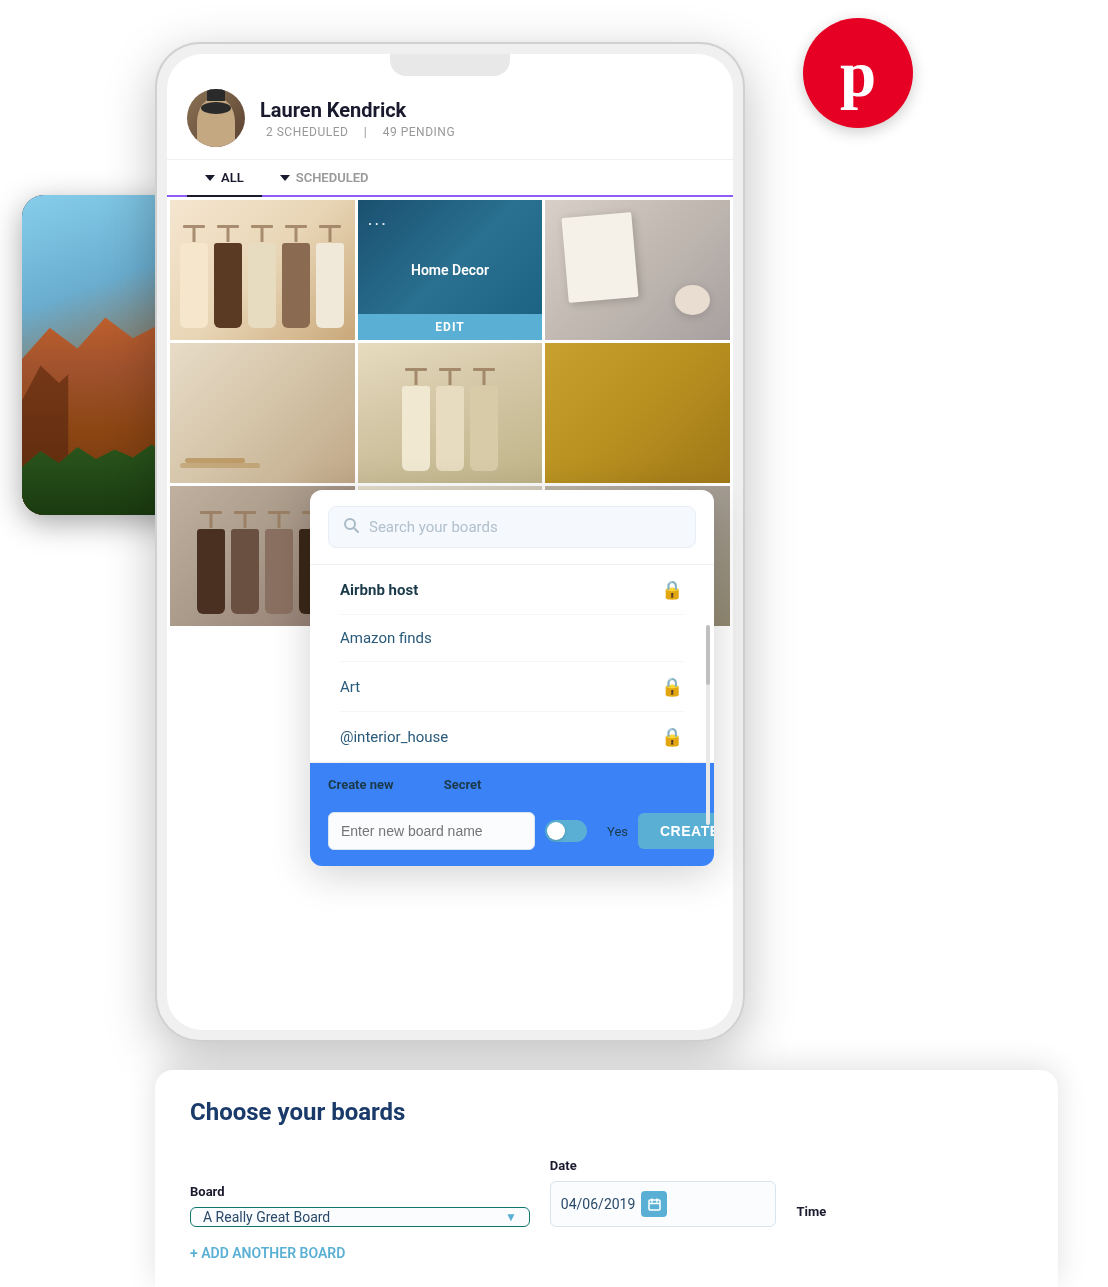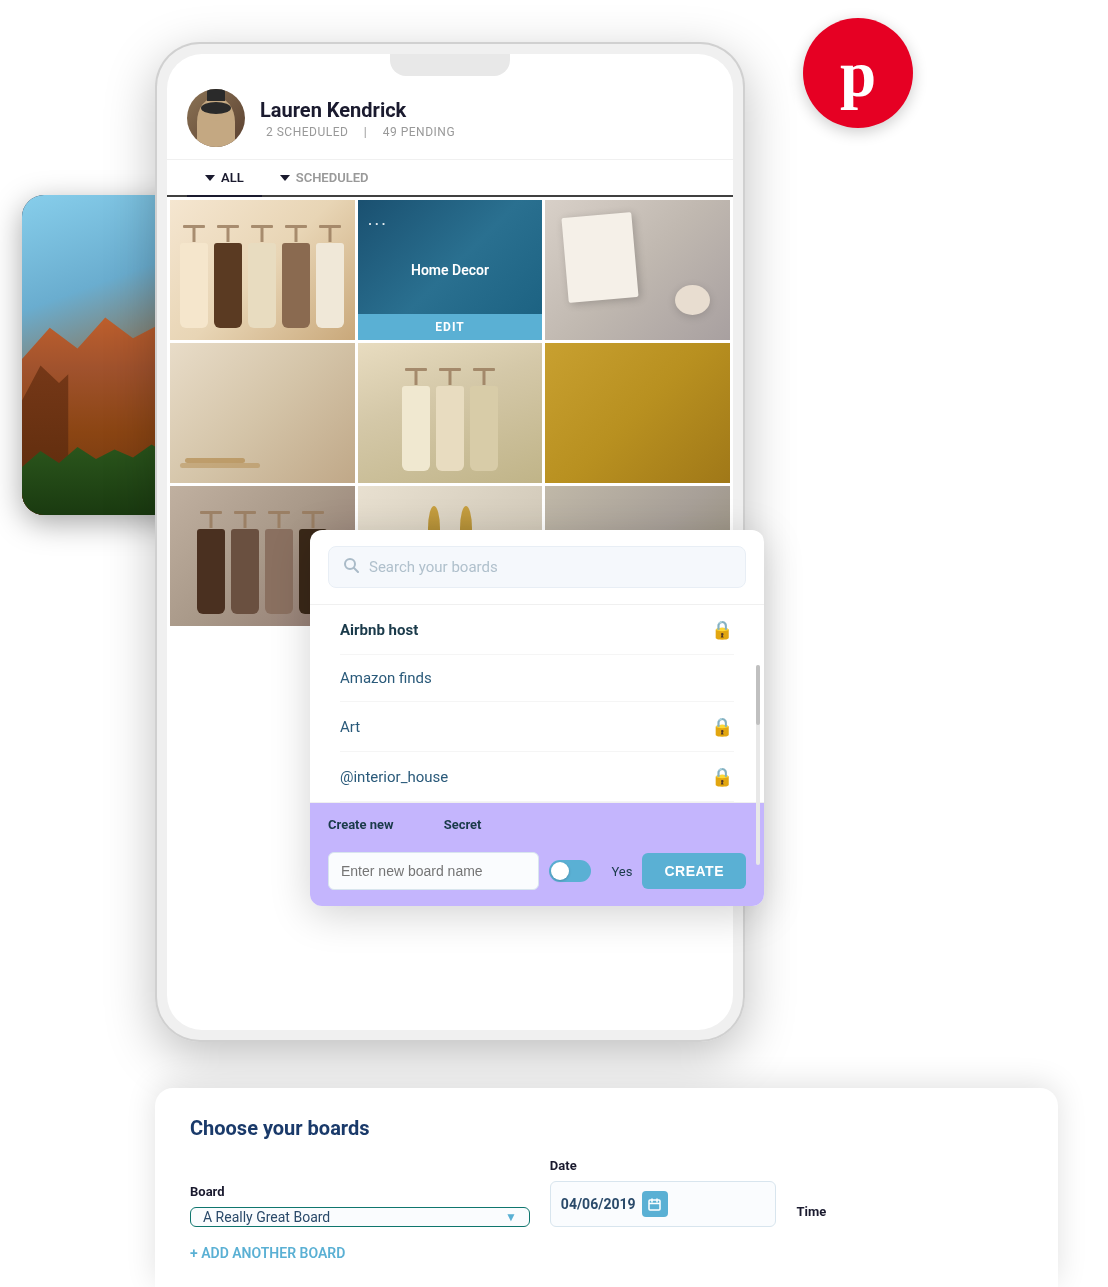--- a/index.html
+++ b/index.html
@@ -186,21 +186,21 @@
       font-size: 12px;
       color: #666;
       margin-top: 3px;
       letter-spacing: 0.5px;
     }
     .user-stats span { color: #999; margin: 0 6px; }
 
     
     .phone-tabs {
       display: flex;
-      border-bottom: 2px solid #404040;
+      border-bottom: 2px solid #8b5cf6;
       padding: 0 20px;
     }
     .tab {
       padding: 10px 18px;
       font-size: 13px;
       font-weight: 600;
       color: #999;
       cursor: pointer;
       position: relative;
       display: flex;
@@ -330,27 +330,26 @@
     }
     .cell-earrings {
       background: linear-gradient(135deg, #e8e0d0 0%, #d0c8b8 50%, #b8b0a8 100%);
     }
 
     
     .dropdown-overlay {
       position: absolute;
       top: 490px;
       left: 310px;
-      width: 454px;
+      width: 404px;
       background: white;
       border-radius: 12px;
       box-shadow: 0 8px 40px rgba(0,0,0,0.18);
       z-index: 50;
       overflow: hidden;
-      margin-top: 40px;
     }
 
     .search-section {
       padding: 16px 18px;
       border-bottom: 1px solid #f0f0f0;
     }
     .search-box {
       display: flex;
       align-items: center;
       gap: 10px;
@@ -403,21 +402,21 @@
     .scrollbar-thumb {
       width: 100%;
       height: 60px;
       background: #c0c0c0;
       border-radius: 2px;
     }
 
     
     .create-section {
       padding: 14px 18px 16px;
-      background: #c4b5fd;
+      background: #3b82f6;
       border-top: 1px solid #f0f0f0;
     }
     .create-label {
       font-size: 13px;
       font-weight: 700;
       color: #1a3a4a;
       margin-bottom: 10px;
     }
     .create-row {
       display: flex;
@@ -478,24 +477,24 @@
       bottom: 0;
       left: 155px;
       right: 50px;
       background: white;
       border-radius: 18px 18px 0 0;
       box-shadow: 0 -4px 30px rgba(0,0,0,0.12);
       padding: 28px 35px 25px;
       z-index: 30;
     }
     .panel-title {
-      font-size: 20px;
+      font-size: 24px;
       font-weight: 700;
       color: #1a3a6a;
-      margin-bottom: 18px;
+      margin-bottom: 32px;
     }
     .panel-columns {
       display: flex;
       gap: 20px;
       align-items: flex-end;
       margin-bottom: 16px;
     }
     .col-label {
       font-size: 13px;
       font-weight: 700;
@@ -526,21 +525,20 @@
     }
 
     .date-input-wrapper {
       display: flex;
       align-items: center;
       border: 1px solid #d8e5ee;
       border-radius: 6px;
       padding: 9px 10px;
       background: #fafcfe;
       gap: 6px;
-      font-weight: bold;
     }
     .date-text {
       font-size: 14px;
       color: #2a4a6a;
     }
     .calendar-btn {
       background: #5ab0d4;
       color: white;
       border: none;
       border-radius: 4px;

